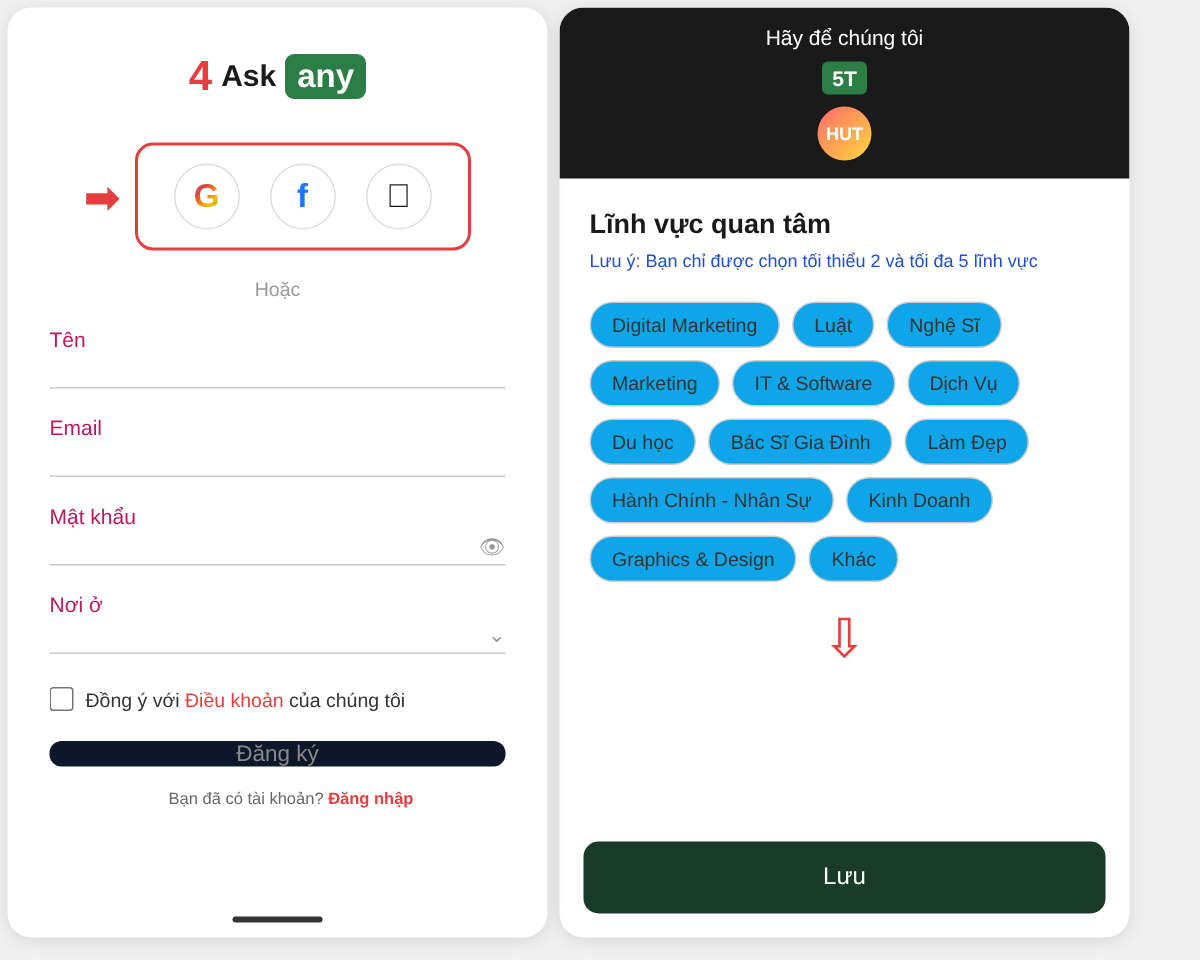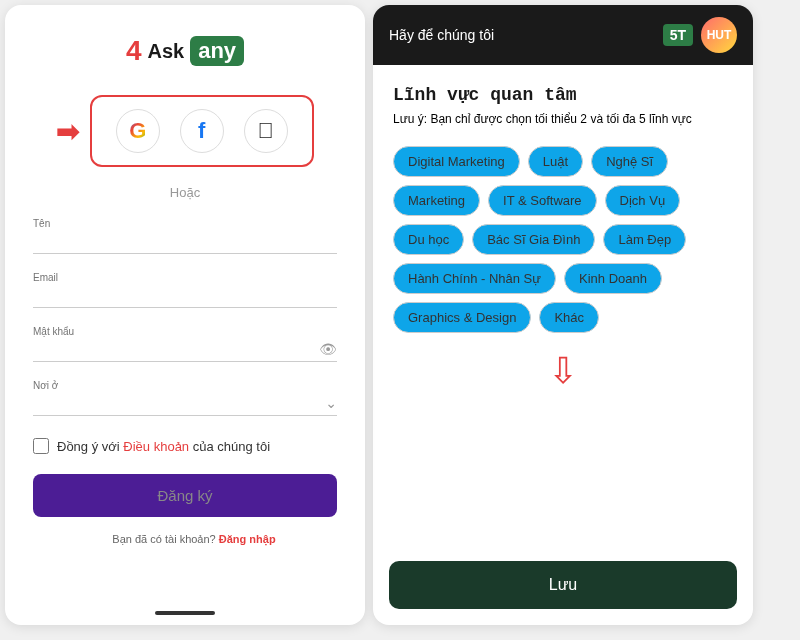--- a/index.html
+++ b/index.html
@@ -110,22 +110,22 @@
       color: #999;
       font-size: 13px;
       margin: 10px 0 18px;
     }
     .form-field {
       width: 100%;
       margin-bottom: 18px;
     }
     .form-field label {
       display: block;
-      font-size: 10px;
-      color: #737373;
+      font-size: 14px;
+      color: #be185d;
       margin-bottom: 4px;
     }
     .form-field-row {
       display: flex;
       align-items: center;
       border-bottom: 1.5px solid #ccc;
       padding-bottom: 4px;
     }
     .form-field input {
       flex: 1;
@@ -161,22 +161,21 @@
     .checkbox-label {
       font-size: 13px;
       color: #333;
     }
     .checkbox-label a {
       color: #e53e3e;
       text-decoration: none;
     }
     .signup-btn {
       width: 100%;
-      padding: 13px;
-      background: #4c1d95;
+      background: #0f172a;
       border: none;
       border-radius: 8px;
       font-size: 15px;
       color: #888;
       cursor: pointer;
       margin-bottom: 16px;
     }
     .signin-row {
       font-size: 11px;
       color: #666;
@@ -206,20 +205,21 @@
       flex-direction: column;
       overflow: hidden;
       box-shadow: 0 2px 12px rgba(0,0,0,0.1);
     }
     .right-header {
       background: #1a1a1a;
       padding: 12px 16px;
       display: flex;
       align-items: center;
       gap: 8px;
+      flex-direction: column;
     }
     .header-text {
       color: #fff;
       font-size: 14px;
       flex: 1;
     }
     .header-logo {
       background: #2d7d46;
       color: #fff;
       font-size: 14px;
@@ -243,25 +243,24 @@
     .right-content {
       padding: 20px 20px;
       flex: 1;
       overflow-y: auto;
     }
     .section-title {
       font-size: 18px;
       font-weight: 700;
       color: #1a1a1a;
       margin-bottom: 6px;
-      font-family: Liberation Mono, monospace;
     }
     .section-note {
       font-size: 12px;
-      color: #000000;
+      color: #1d4ed8;
       margin-bottom: 18px;
       line-height: 1.4;
     }
     .tags-grid {
       display: flex;
       flex-wrap: wrap;
       gap: 8px;
       margin-bottom: 20px;
     }
     .tag {

